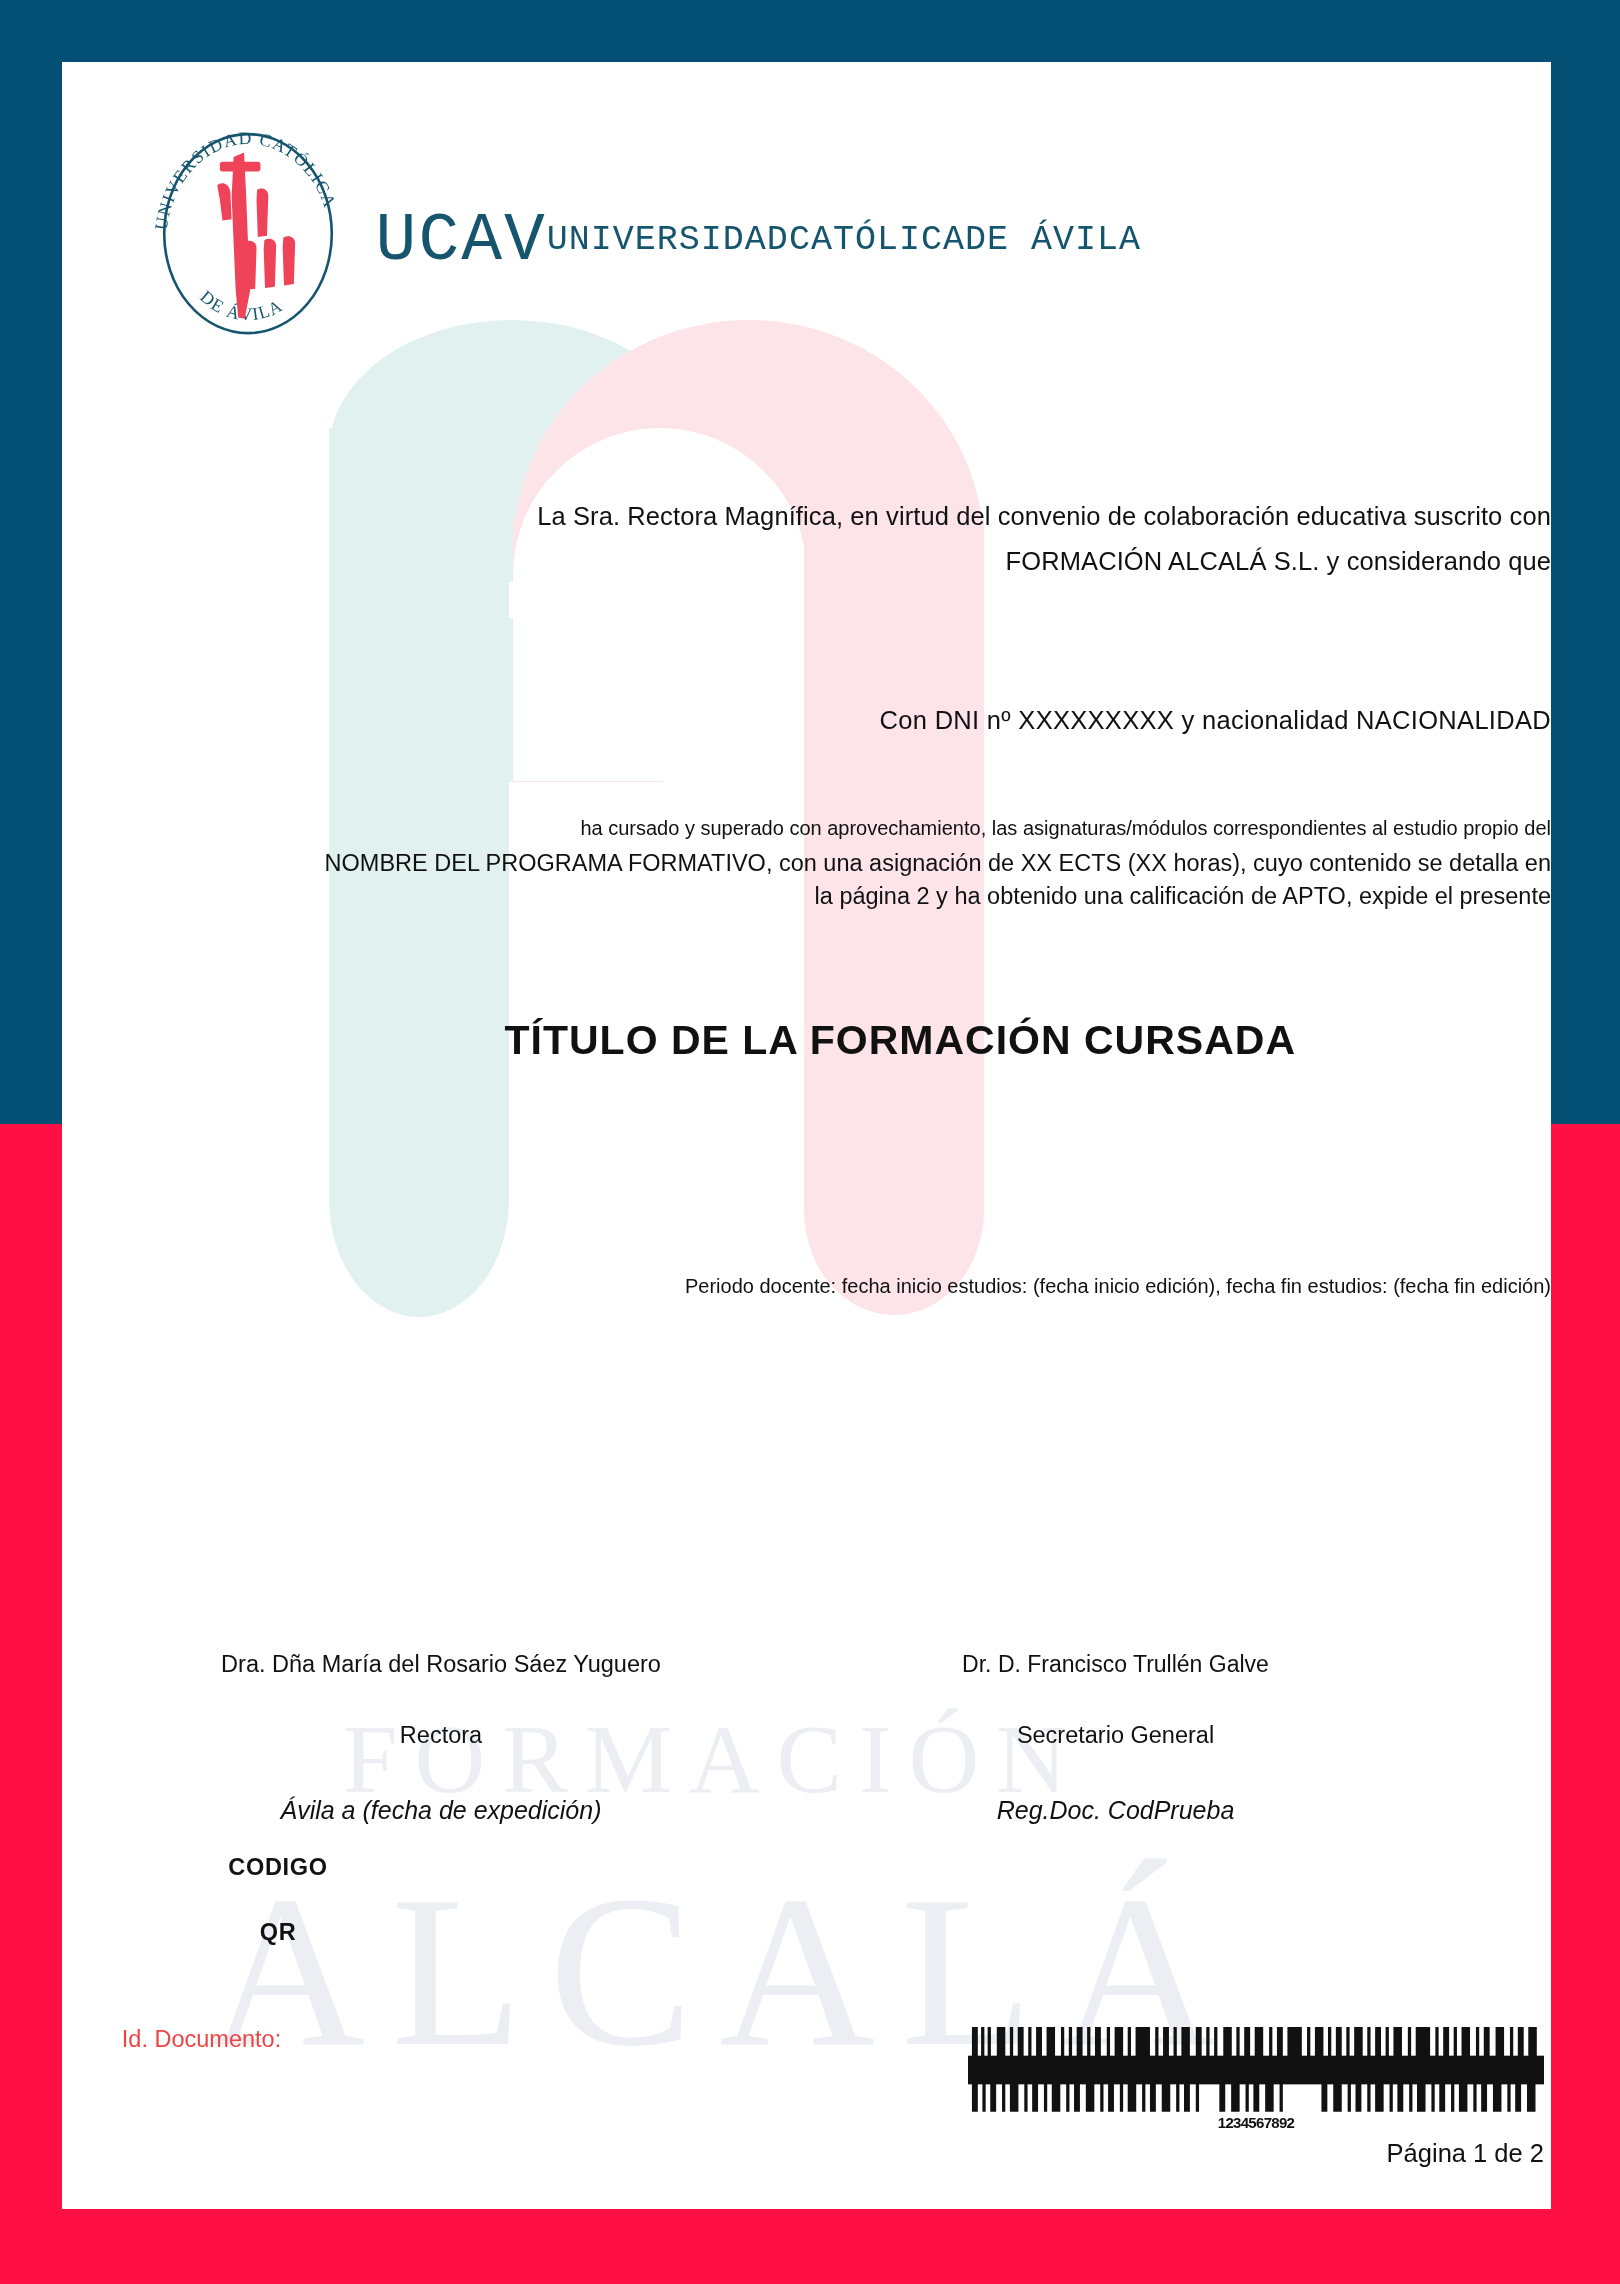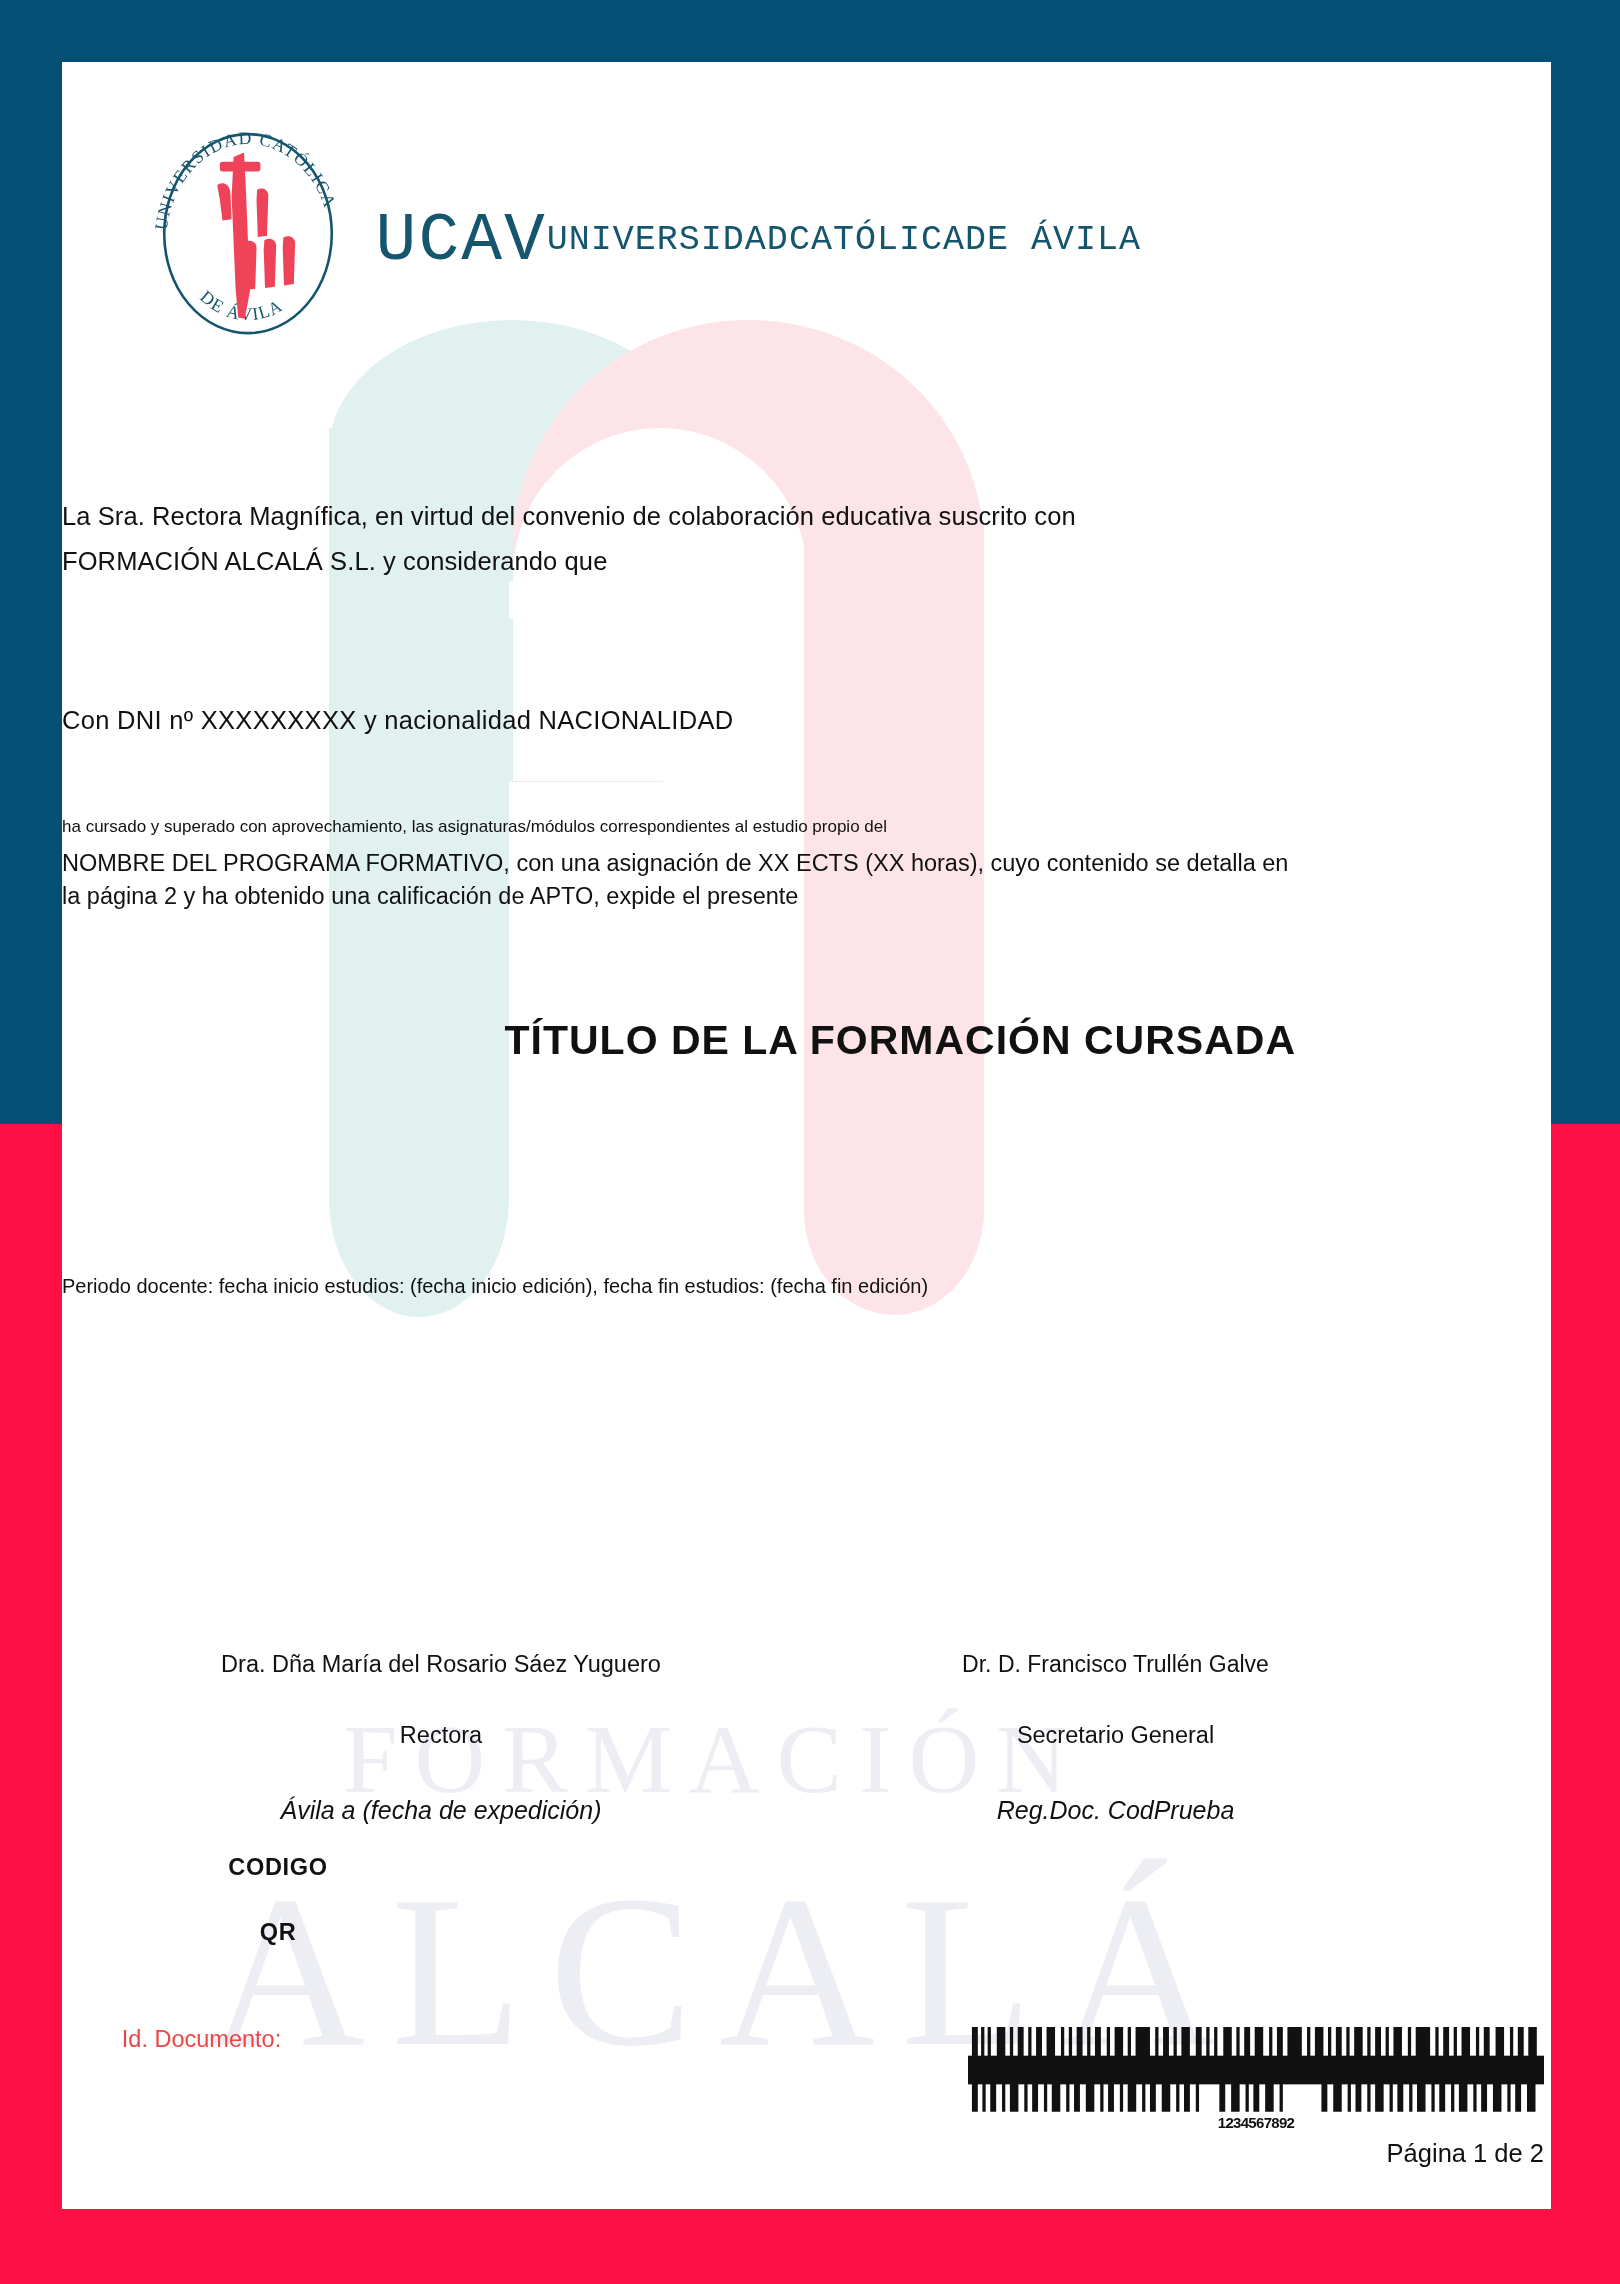--- a/index.html
+++ b/index.html
@@ -185,21 +185,21 @@
     letter-spacing: 1px;
     line-height: 1.25;
     font-weight: 400;
     white-space: nowrap;
   }
 
   
   .body-line {
     position: absolute;
     width: 1489px;
-    text-align: left;
+    text-align: right;
     color: #111111;
     font-family: "Liberation Sans", sans-serif;
     font-weight: 300;
     white-space: nowrap;
   }
 
   #intro-line-1 { top: 440px;  font-size: 25.5px; letter-spacing: 0.1px; }
   #intro-line-2 { top: 485px;  font-size: 25.5px; letter-spacing: 0.1px; }
 
   #student-name {
@@ -208,21 +208,21 @@
     top: 543px;
     text-align: center;
     font-size: 41px;
     font-weight: 700;
     letter-spacing: 0.7px;
     color: #0b0b0b;
   }
 
   #dni-line { top: 644px; font-size: 25.5px; letter-spacing: 0.3px; }
 
-  #para-line-1 { top: 755px; font-size: 17px; }
+  #para-line-1 { top: 755px; font-size: 20px; }
   #para-line-2 { top: 788px; font-size: 23.5px; }
   #para-line-3 { top: 821px; font-size: 23.5px; }
 
   #course-title {
     position: absolute;
     width: 1234px;
     top: 955px;
     text-align: right;
     font-size: 41px;
     font-weight: 700;

